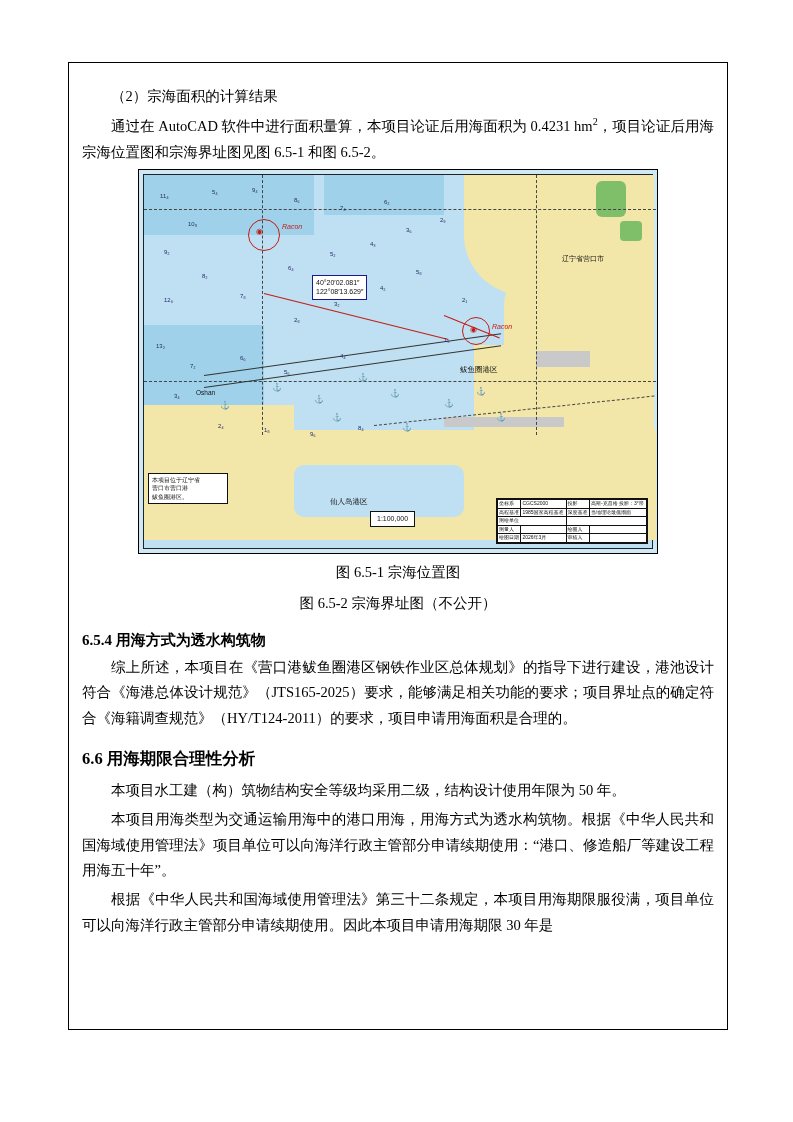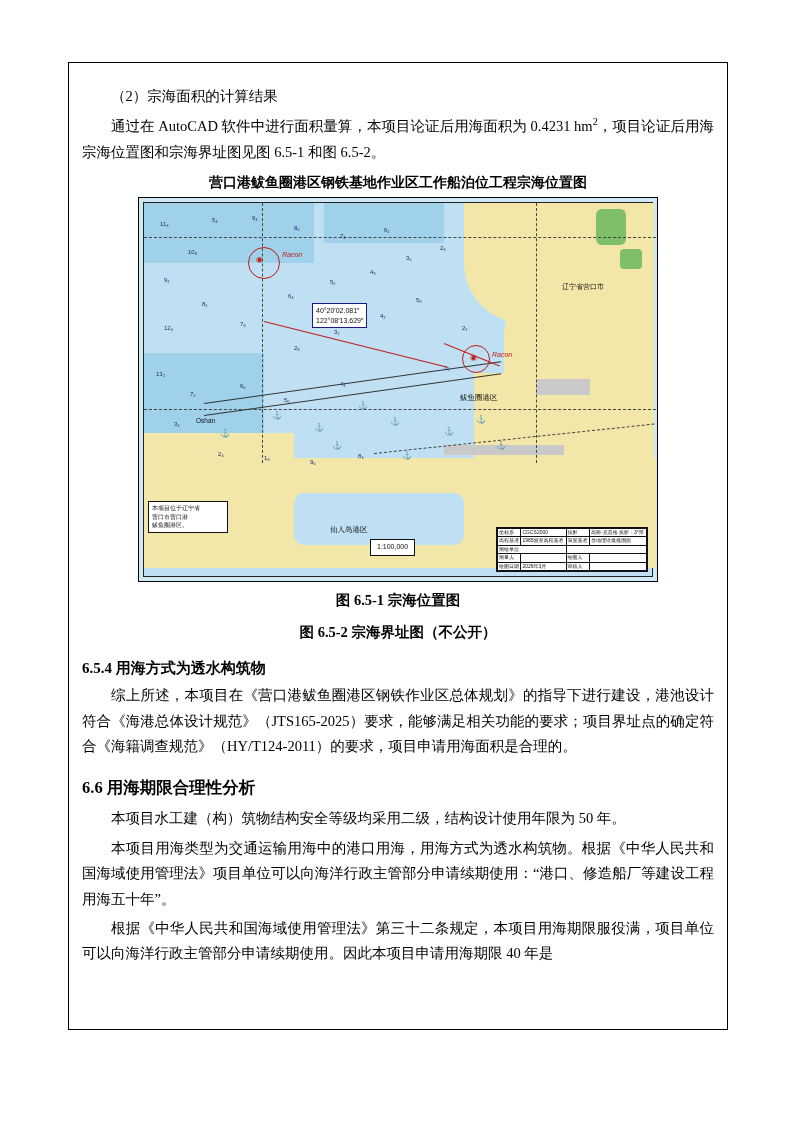--- a/index.html
+++ b/index.html
@@ -22,21 +22,21 @@
     text-align:center;font-size:14px;font-weight:bold;margin:6px 0 2px 0;
   }
   .map-wrap{
     width:520px;margin:2px auto 4px auto;
   }
   .map{
     position:relative;width:520px;height:385px;border:1px solid #000;
     background:#cfe8f5;box-sizing:border-box;overflow:hidden;
   }
   .cap{
-    text-align:center;font-weight:bold;font-size:14.5px;margin:6px 0 2px 0;
+    text-align:center;font-weight:normal;font-size:14.5px;margin:6px 0 2px 0;
   }
   .h4{
     font-weight:bold;font-size:15px;margin:10px 0 2px 0;
   }
   .h3{
     font-weight:bold;font-size:16.5px;margin:14px 0 4px 0;
   }
   sup{font-size:0.7em;vertical-align:super;}
 
   
@@ -84,21 +84,20 @@
 
 <div class="page">
   <div class="frame"></div>
 
   <div class="content">
 
     <p class="p indent">（2）宗海面积的计算结果</p>
 
     <p class="p indent"><span>通过在 AutoCAD 软件中进行面积量算，本项目论证后用海面积为 0.4231 hm</span><sup>2</sup><span>，项目论证后用海宗海位置图和宗海界址图见图 6.5-1 和图 6.5-2。</span></p>
 
-    <div class="fig-title">营口港鲅鱼圈港区钢铁基地作业区工作船泊位工程宗海位置图</div>
 
     <div class="map-wrap">
       <div class="map">
         <div class="inner">
 
           <div class="sea" style="left:0;top:0;right:0;bottom:0;"></div>
           <div class="deep" style="left:0;top:0;width:170px;height:60px;"></div>
           <div class="deep" style="left:0;top:150px;width:120px;height:110px;"></div>
           <div class="deep" style="left:180px;top:0px;width:120px;height:40px;"></div>
 
@@ -231,16 +230,16 @@
 
     <div class="cap">图 6.5-1 宗海位置图</div>
     <div class="cap">图 6.5-2 宗海界址图（不公开）</div>
 
     <div class="h4">6.5.4 用海方式为透水构筑物</div>
     <p class="p indent">综上所述，本项目在《营口港鲅鱼圈港区钢铁作业区总体规划》的指导下进行建设，港池设计符合《海港总体设计规范》（JTS165-2025）要求，能够满足相关功能的要求；项目界址点的确定符合《海籍调查规范》（HY/T124-2011）的要求，项目申请用海面积是合理的。</p>
 
     <div class="h3">6.6 用海期限合理性分析</div>
     <p class="p indent">本项目水工建（构）筑物结构安全等级均采用二级，结构设计使用年限为 50 年。</p>
     <p class="p indent">本项目用海类型为交通运输用海中的港口用海，用海方式为透水构筑物。根据《中华人民共和国海域使用管理法》项目单位可以向海洋行政主管部分申请续期使用：“港口、修造船厂等建设工程用海五十年”。</p>
-    <p class="p indent">根据《中华人民共和国海域使用管理法》第三十二条规定，本项目用海期限服役满，项目单位可以向海洋行政主管部分申请续期使用。因此本项目申请用海期限 40 年是</p>
+    <p class="p indent">根据《中华人民共和国海域使用管理法》第三十二条规定，本项目用海期限服役满，项目单位可以向海洋行政主管部分申请续期使用。因此本项目申请用海期限 30 年是</p>
 
   </div>
 </div>
 
 </body></html>

